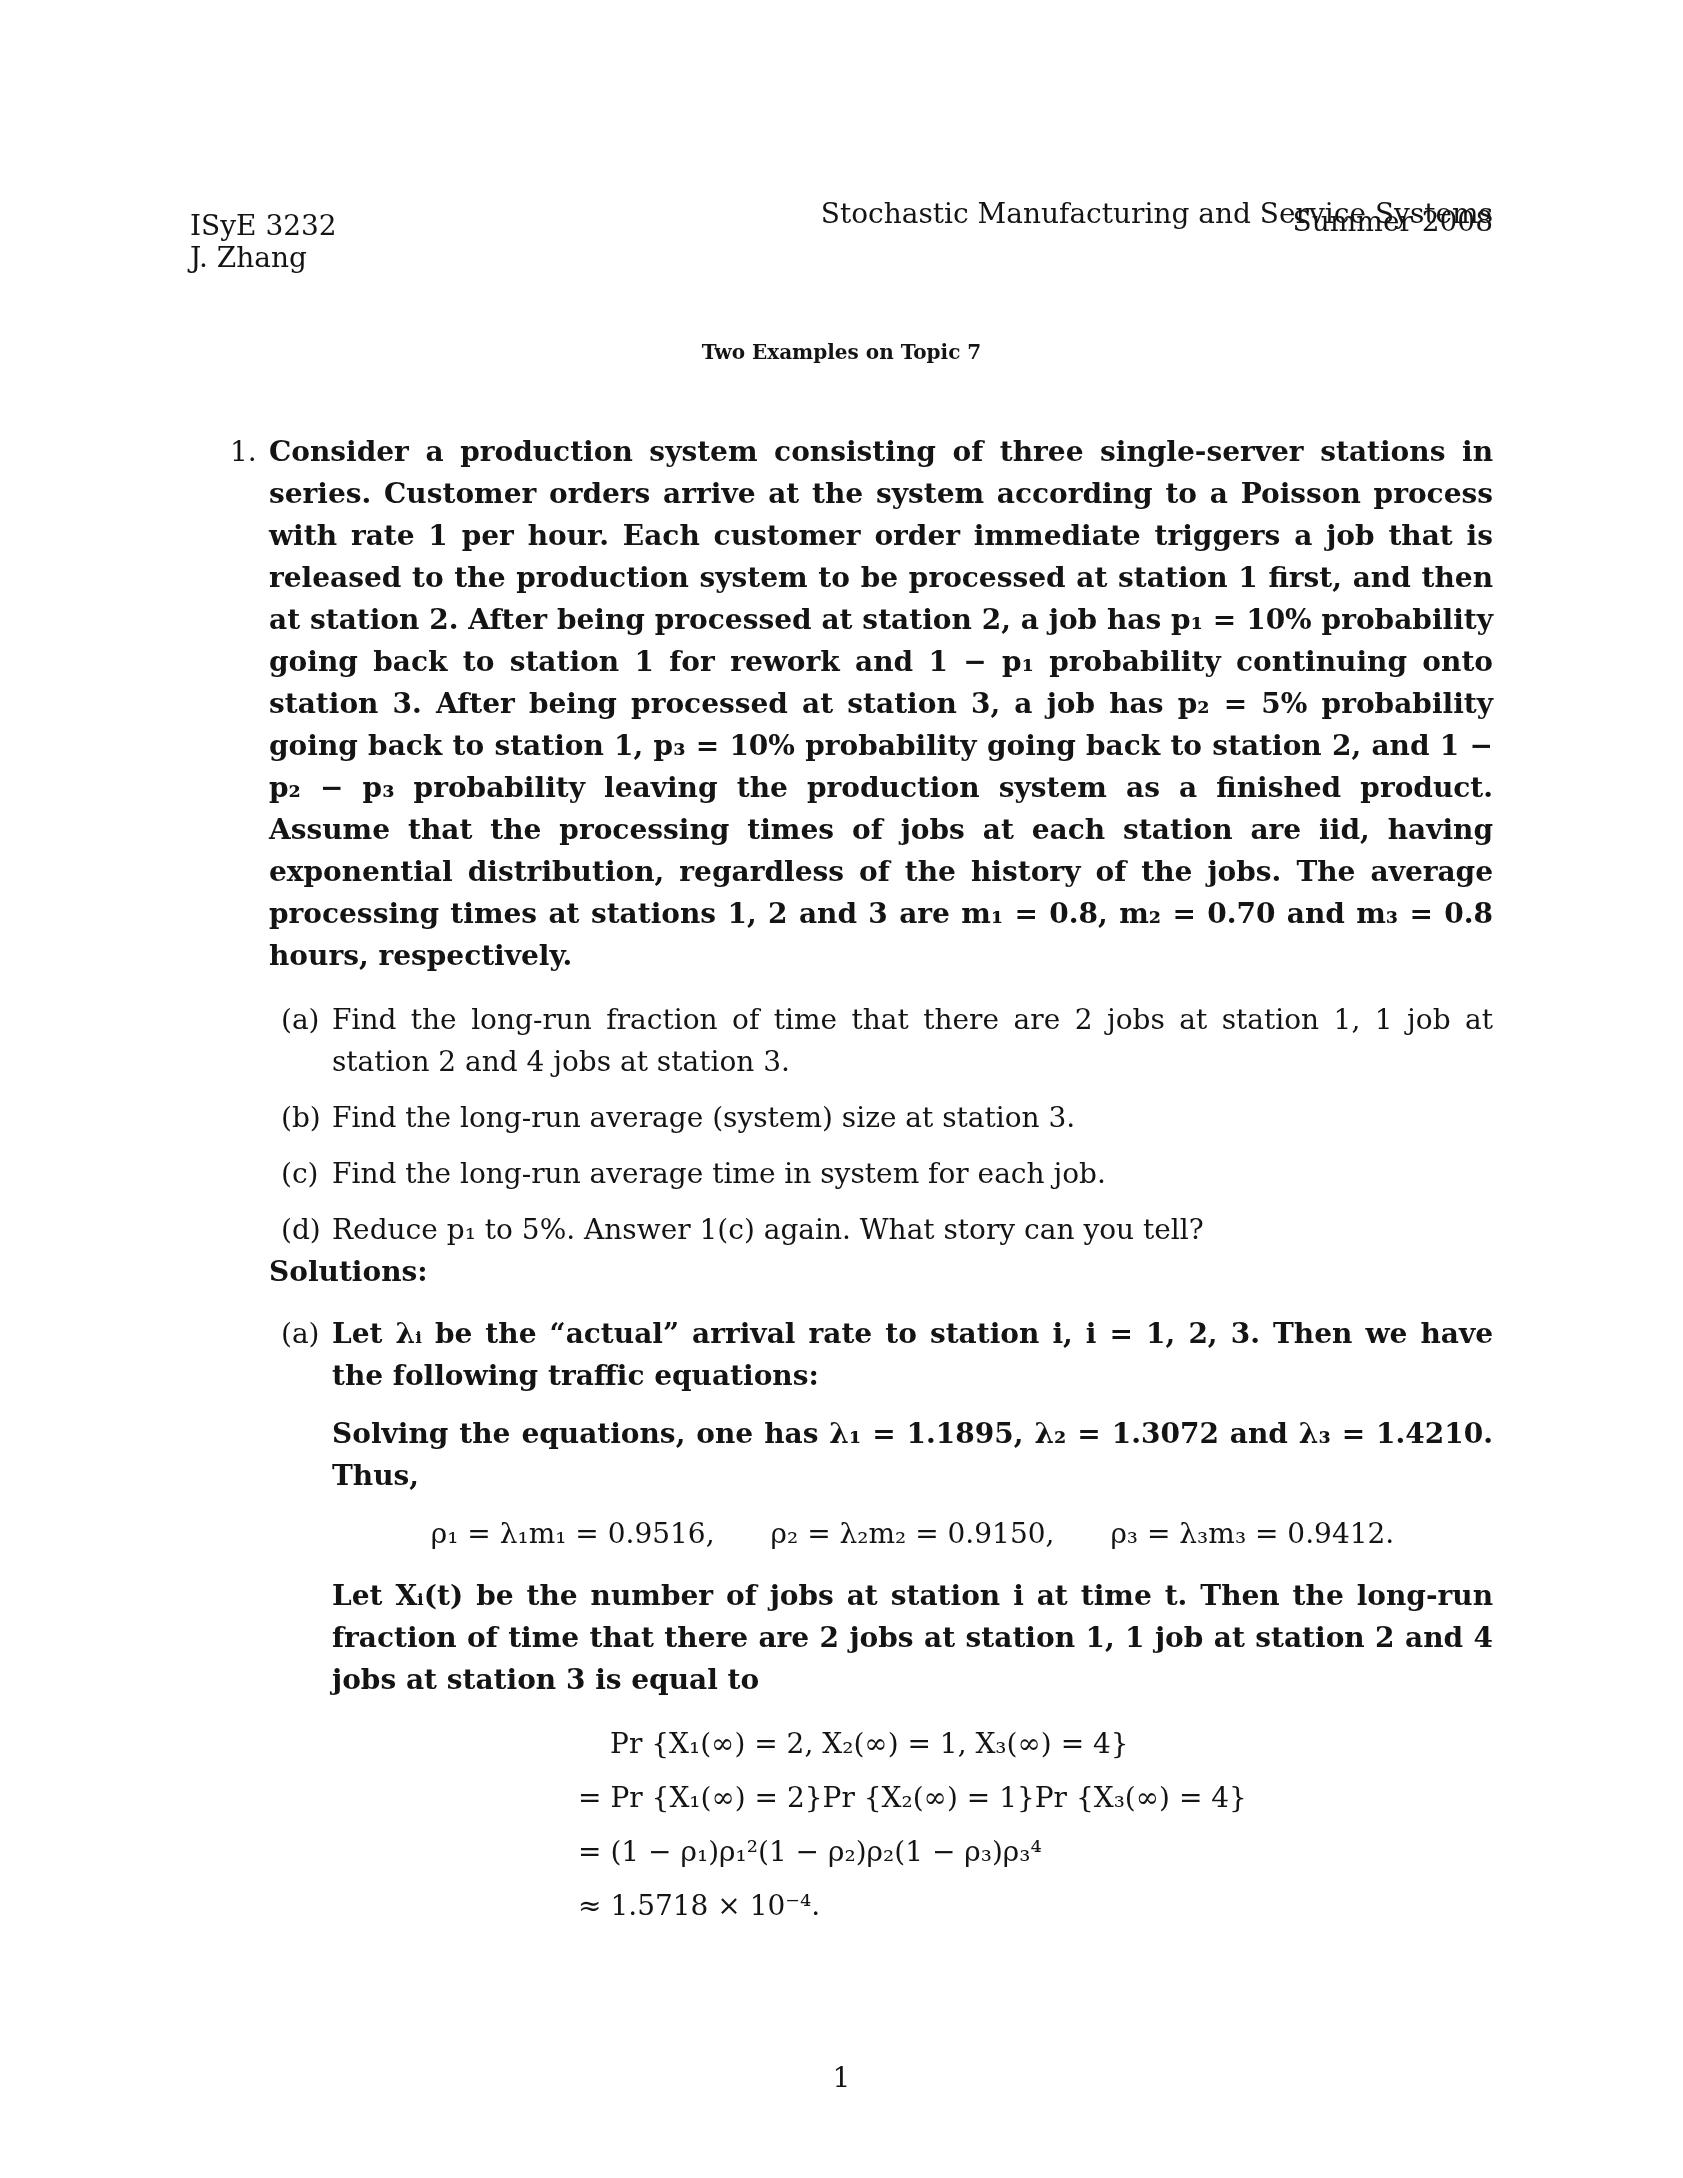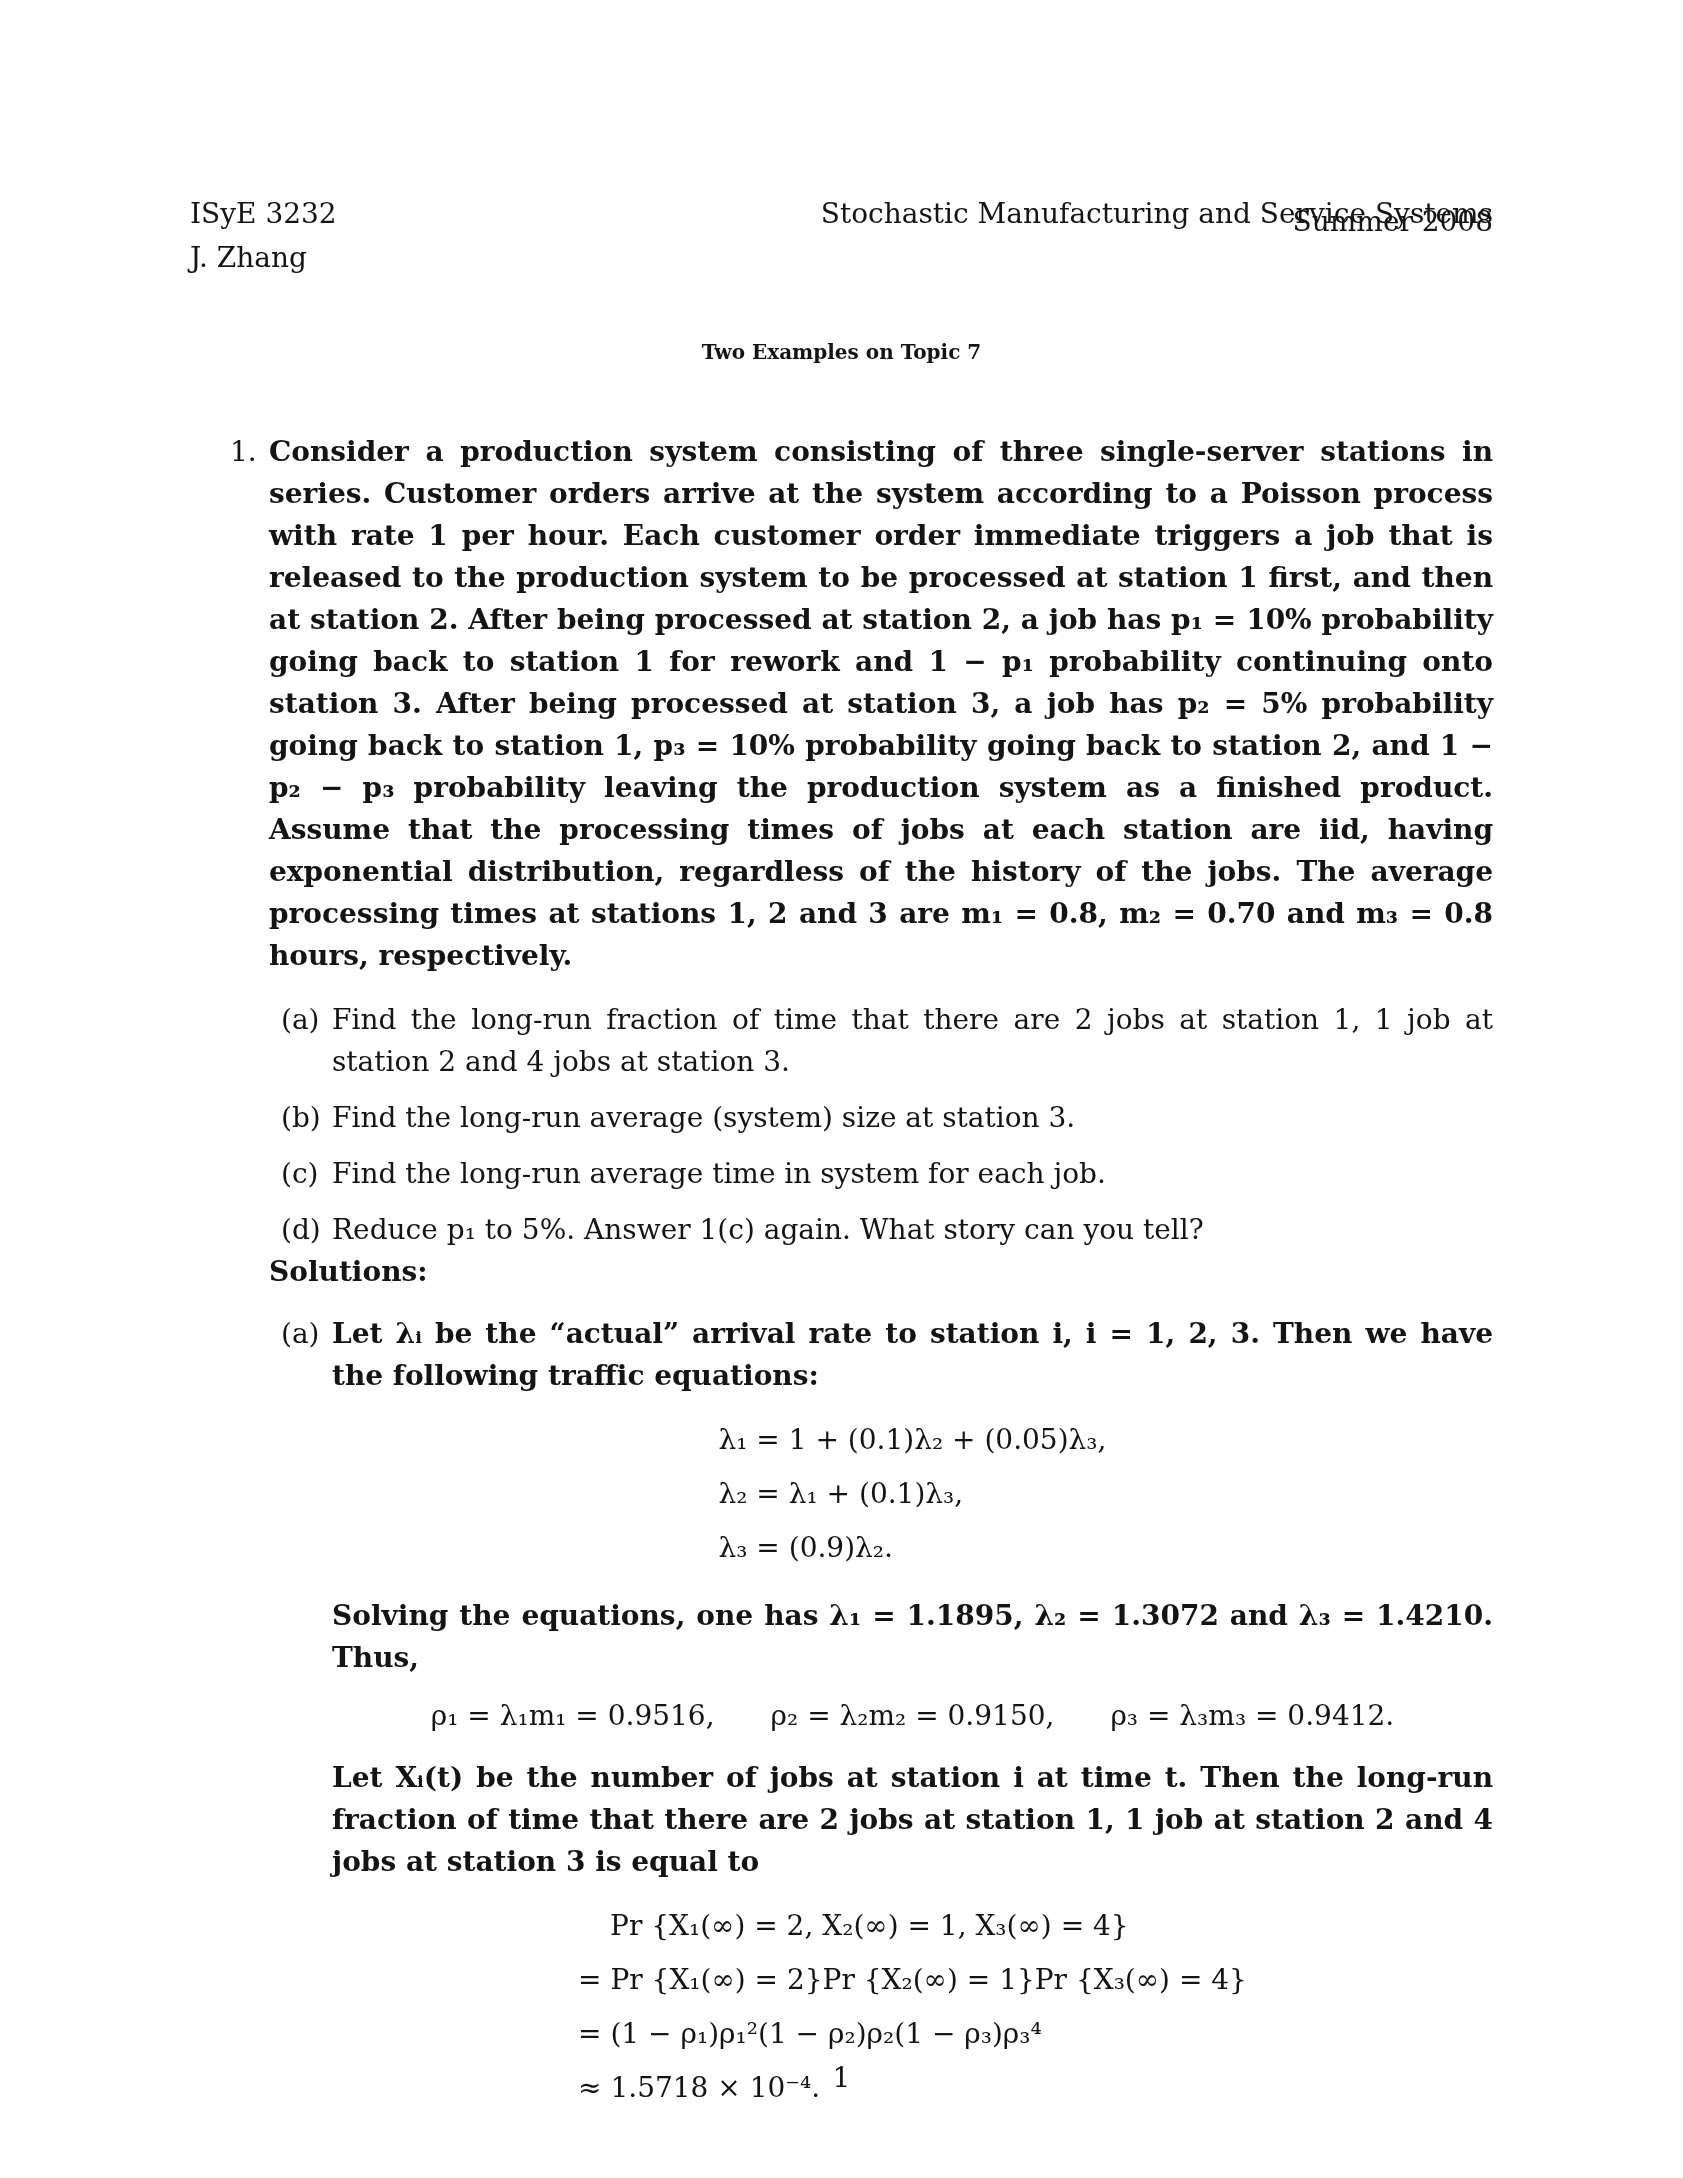--- a/index.html
+++ b/index.html
@@ -11,21 +11,21 @@
     background: #ffffff;
     color: #141414;
     font-family: "DejaVu Serif", "DejaVu Sans", "Liberation Serif", serif;
     font-size: 28px;
     line-height: 42px;
     padding: 193px 190px 0 190px;
     overflow: hidden;
   }
 
   .header-row { position: relative; width: 100%; }
-  .header-left  { position: absolute; left: 0; top: 0; }
+  .header-left  { position: absolute; left: 0; top: 12px; }
   .header-center{ display: block; text-align: right; }
   .header-right { position: absolute; right: 0; top: 8px; }
   .author { margin-top: 2px; }
 
   .doc-title {
     text-align: center;
     font-weight: bold;
     font-size: 20px;
     margin-top: 51px;
     line-height: 44px;
@@ -104,27 +104,20 @@
       </div>
 
       <div class="solutions-heading">Solutions:</div>
 
       <div class="solution">
         <div class="part-label">(a)</div>
         <div class="solution-content">
 
           <p class="just">Let λᵢ be the “actual” arrival rate to station i, i = 1, 2, 3. Then we have the following traffic equations:</p>
 
-          <div class="eq-wrap">
-            <div class="eq-lines">
-              <div>λ₁ = 1 + (0.1)λ₂ + (0.05)λ₃,</div>
-              <div>λ₂ = λ₁ + (0.1)λ₃,</div>
-              <div>λ₃ = (0.9)λ₂.</div>
-            </div>
-          </div>
 
           <p class="just">Solving the equations, one has λ₁ = 1.1895, λ₂ = 1.3072 and λ₃ = 1.4210. Thus,</p>
 
           <div class="eq-center">ρ₁ = λ₁m₁ = 0.9516,  ρ₂ = λ₂m₂ = 0.9150,  ρ₃ = λ₃m₃ = 0.9412.</div>
 
           <p class="just">Let Xᵢ(t) be the number of jobs at station i at time t. Then the long-run fraction of time that there are 2 jobs at station 1, 1 job at station 2 and 4 jobs at station 3 is equal to</p>
 
           <div class="eq-wrap">
             <div class="eq-lines">
               <div class="pr-first">Pr {X₁(∞) = 2, X₂(∞) = 1, X₃(∞) = 4}</div>

